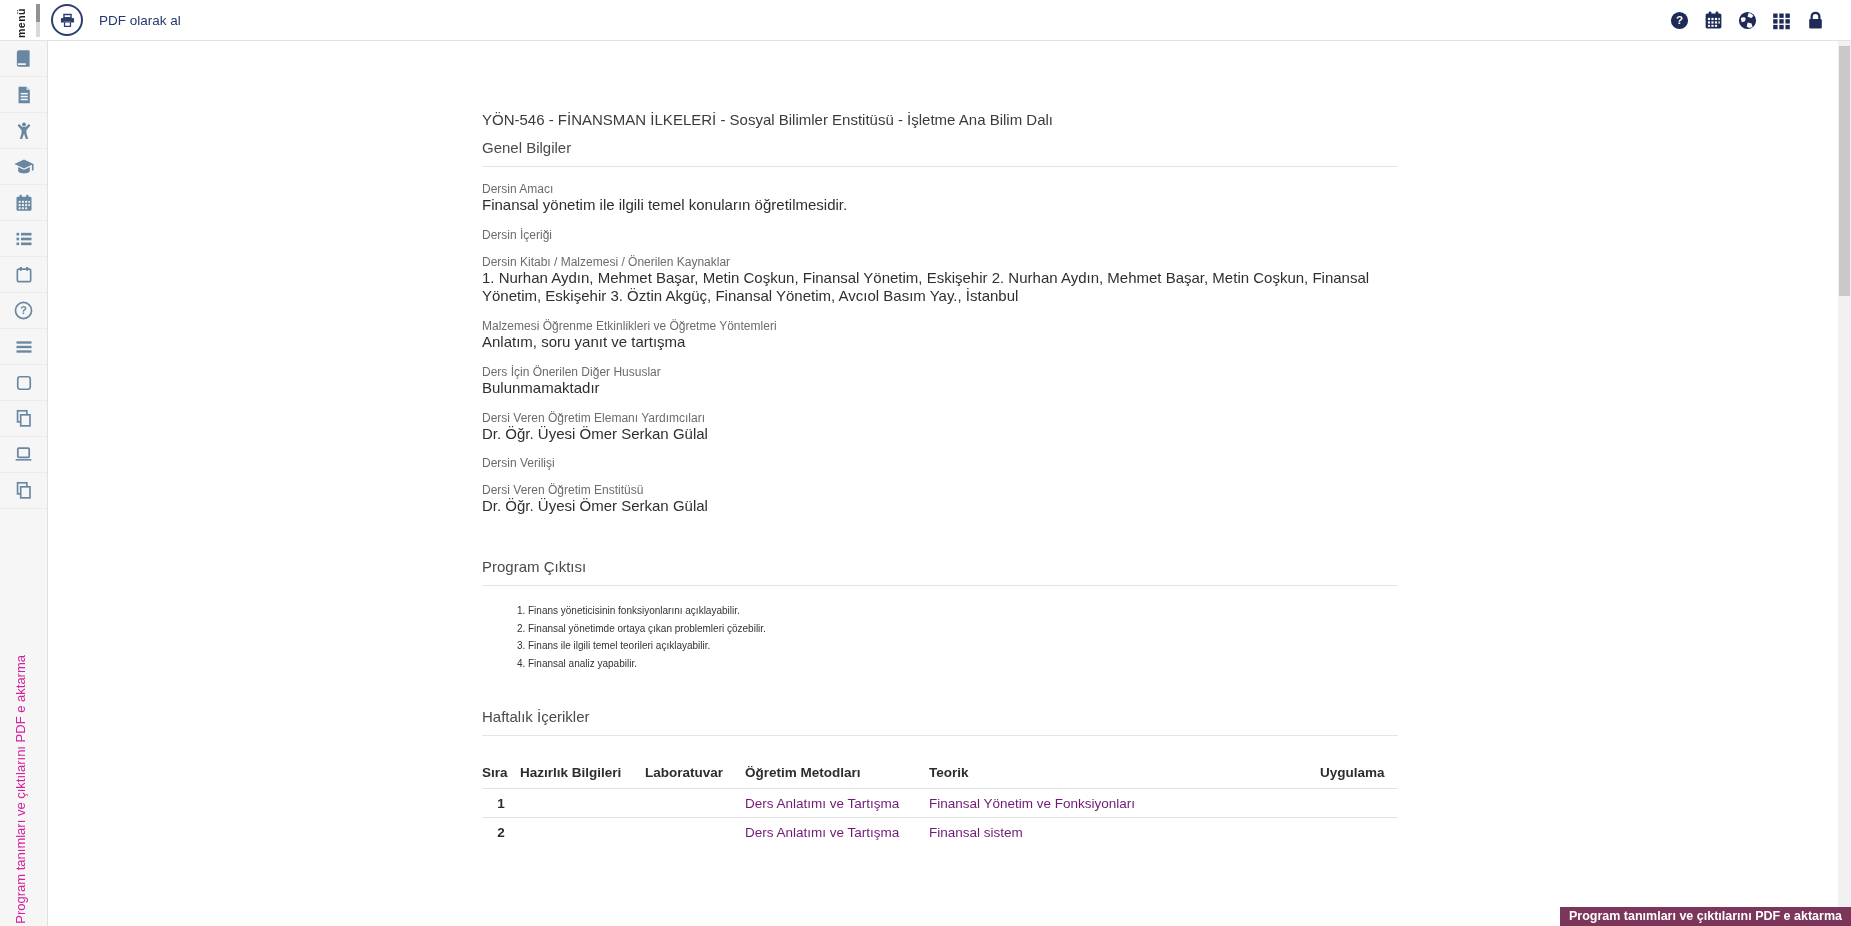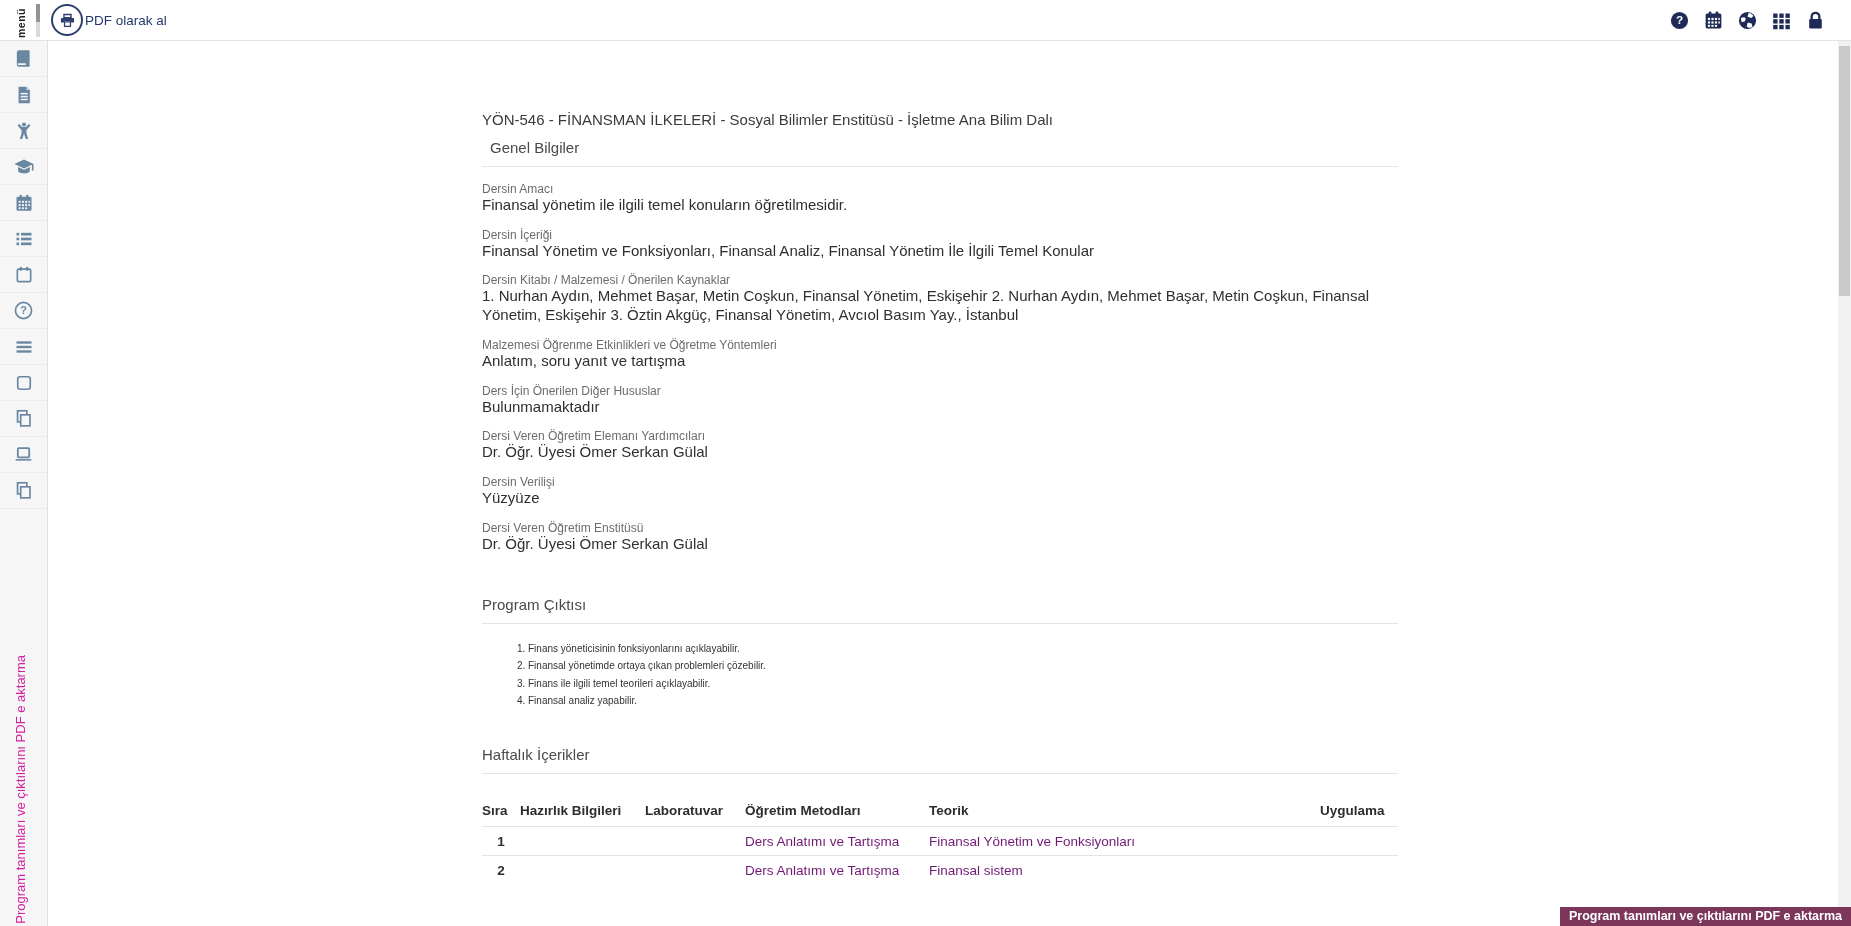--- a/index.html
+++ b/index.html
@@ -8,21 +8,21 @@
   .page { position:relative; width:1851px; height:926px; background:#fff; overflow:hidden; }
 
   
   .topbar { position:absolute; left:0; top:0; width:100%; height:41px;
             background:#fff; border-bottom:1px solid #e3e3e3; z-index:5; }
   .vtext { writing-mode:vertical-rl; transform:rotate(180deg); white-space:nowrap; }
   .menu-label { position:absolute; left:15px; top:3px; height:35px;
                 font-size:10.5px; font-weight:bold; color:#1f1f1f; letter-spacing:.5px; }
   .menu-scrollbar { position:absolute; left:36px; top:4px; width:4px; height:33px;
                     background:linear-gradient(180deg,#939393 0%,#939393 55%,#d9d9d9 55%,#d9d9d9 100%); }
-  .pdf-btn { position:absolute; left:51px; top:4px; display:flex; align-items:center; gap:2px;
+  .pdf-btn { position:absolute; left:51px; top:4px; display:flex; align-items:center; gap:16px;
              background:none; border:none; cursor:pointer; }
   .pdf-circle { width:32px; height:32px; border:2px solid #2c3f6e; border-radius:50%;
                 display:flex; align-items:center; justify-content:center; background:#fff; }
   .pdf-label { color:#24386b; font-size:13.5px; }
   .topbar-icons { position:absolute; right:25px; top:0; height:41px;
                   display:flex; align-items:center; gap:13px; }
   .tb-icon { width:21px; height:21px; background:none; border:none; cursor:pointer; padding:0; }
 
   
   .sidebar { position:absolute; left:0; top:41px; width:48px; height:885px;
@@ -31,21 +31,21 @@
                align-items:center; justify-content:center; cursor:pointer; }
   .vertical-link { position:absolute; left:13px; bottom:2px; font-size:13px;
                    color:#d4219e; cursor:pointer; text-decoration:none; }
 
   
   .main { position:absolute; left:48px; top:41px; right:13px; bottom:0;
           padding:70px 0 0 434px; background:#fff; }
   .content { width:916px; }
   .course-title { font-size:15px; font-weight:400; color:#3b3b3b; line-height:1.25; }
   .section-h { font-size:15px; font-weight:400; color:#4a4a4a; }
-  .h-gb { margin-top:9px;margin-left:8px; }
+  .h-gb { margin-top:9px; }
   .h-pc { margin-top:42px; }
   .h-hi { margin-top:36px; }
   hr.rule { border:none; border-top:1px solid #e4e4e4; margin-top:10px; }
 
   dl.fields { margin-top:15px; }
   dt.f-label { font-size:12px; color:#6c6c6c; margin-top:13px; }
   dd.f-value { font-size:15px; color:#2f2f2f; line-height:1.25; }
 
   ol.outcomes { margin:16px 0 0 0; padding-left:46px; }
   ol.outcomes li { font-size:10px; color:#333; line-height:17.5px; }
@@ -261,31 +261,29 @@
     <div class="content">
       <h1 class="course-title">YÖN-546 - FİNANSMAN İLKELERİ - Sosyal Bilimler Enstitüsü - İşletme Ana Bilim Dalı</h1>
 
       <h2 class="section-h h-gb">Genel Bilgiler</h2>
       <hr class="rule">
 
       <dl class="fields">
         <dt class="f-label">Dersin Amacı</dt>
         <dd class="f-value">Finansal yönetim ile ilgili temel konuların öğretilmesidir.</dd>
         <dt class="f-label">Dersin İçeriği</dt>
-        <dd class="f-value">Finansal Yönetim ve Fonksiyonları, Finansal Analiz, Finansal Yönetim İle İlgili Temel Konular</dd>
         <dt class="f-label">Dersin Kitabı / Malzemesi / Önerilen Kaynaklar</dt>
         <dd class="f-value">1. Nurhan Aydın, Mehmet Başar, Metin Coşkun, Finansal Yönetim, Eskişehir 2. Nurhan Aydın, Mehmet Başar, Metin Coşkun, Finansal Yönetim, Eskişehir 3. Öztin Akgüç, Finansal Yönetim, Avcıol Basım Yay., İstanbul</dd>
         <dt class="f-label">Malzemesi Öğrenme Etkinlikleri ve Öğretme Yöntemleri</dt>
         <dd class="f-value">Anlatım, soru yanıt ve tartışma</dd>
         <dt class="f-label">Ders İçin Önerilen Diğer Hususlar</dt>
         <dd class="f-value">Bulunmamaktadır</dd>
         <dt class="f-label">Dersi Veren Öğretim Elemanı Yardımcıları</dt>
         <dd class="f-value">Dr. Öğr. Üyesi Ömer Serkan Gülal</dd>
         <dt class="f-label">Dersin Verilişi</dt>
-        <dd class="f-value">Yüzyüze</dd>
         <dt class="f-label">Dersi Veren Öğretim Enstitüsü</dt>
         <dd class="f-value">Dr. Öğr. Üyesi Ömer Serkan Gülal</dd>
       </dl>
 
       <h2 class="section-h h-pc">Program Çıktısı</h2>
       <hr class="rule">
       <ol class="outcomes">
         <li>Finans yöneticisinin fonksiyonlarını açıklayabilir.</li>
         <li>Finansal yönetimde ortaya çıkan problemleri çözebilir.</li>
         <li>Finans ile ilgili temel teorileri açıklayabilir.</li>

